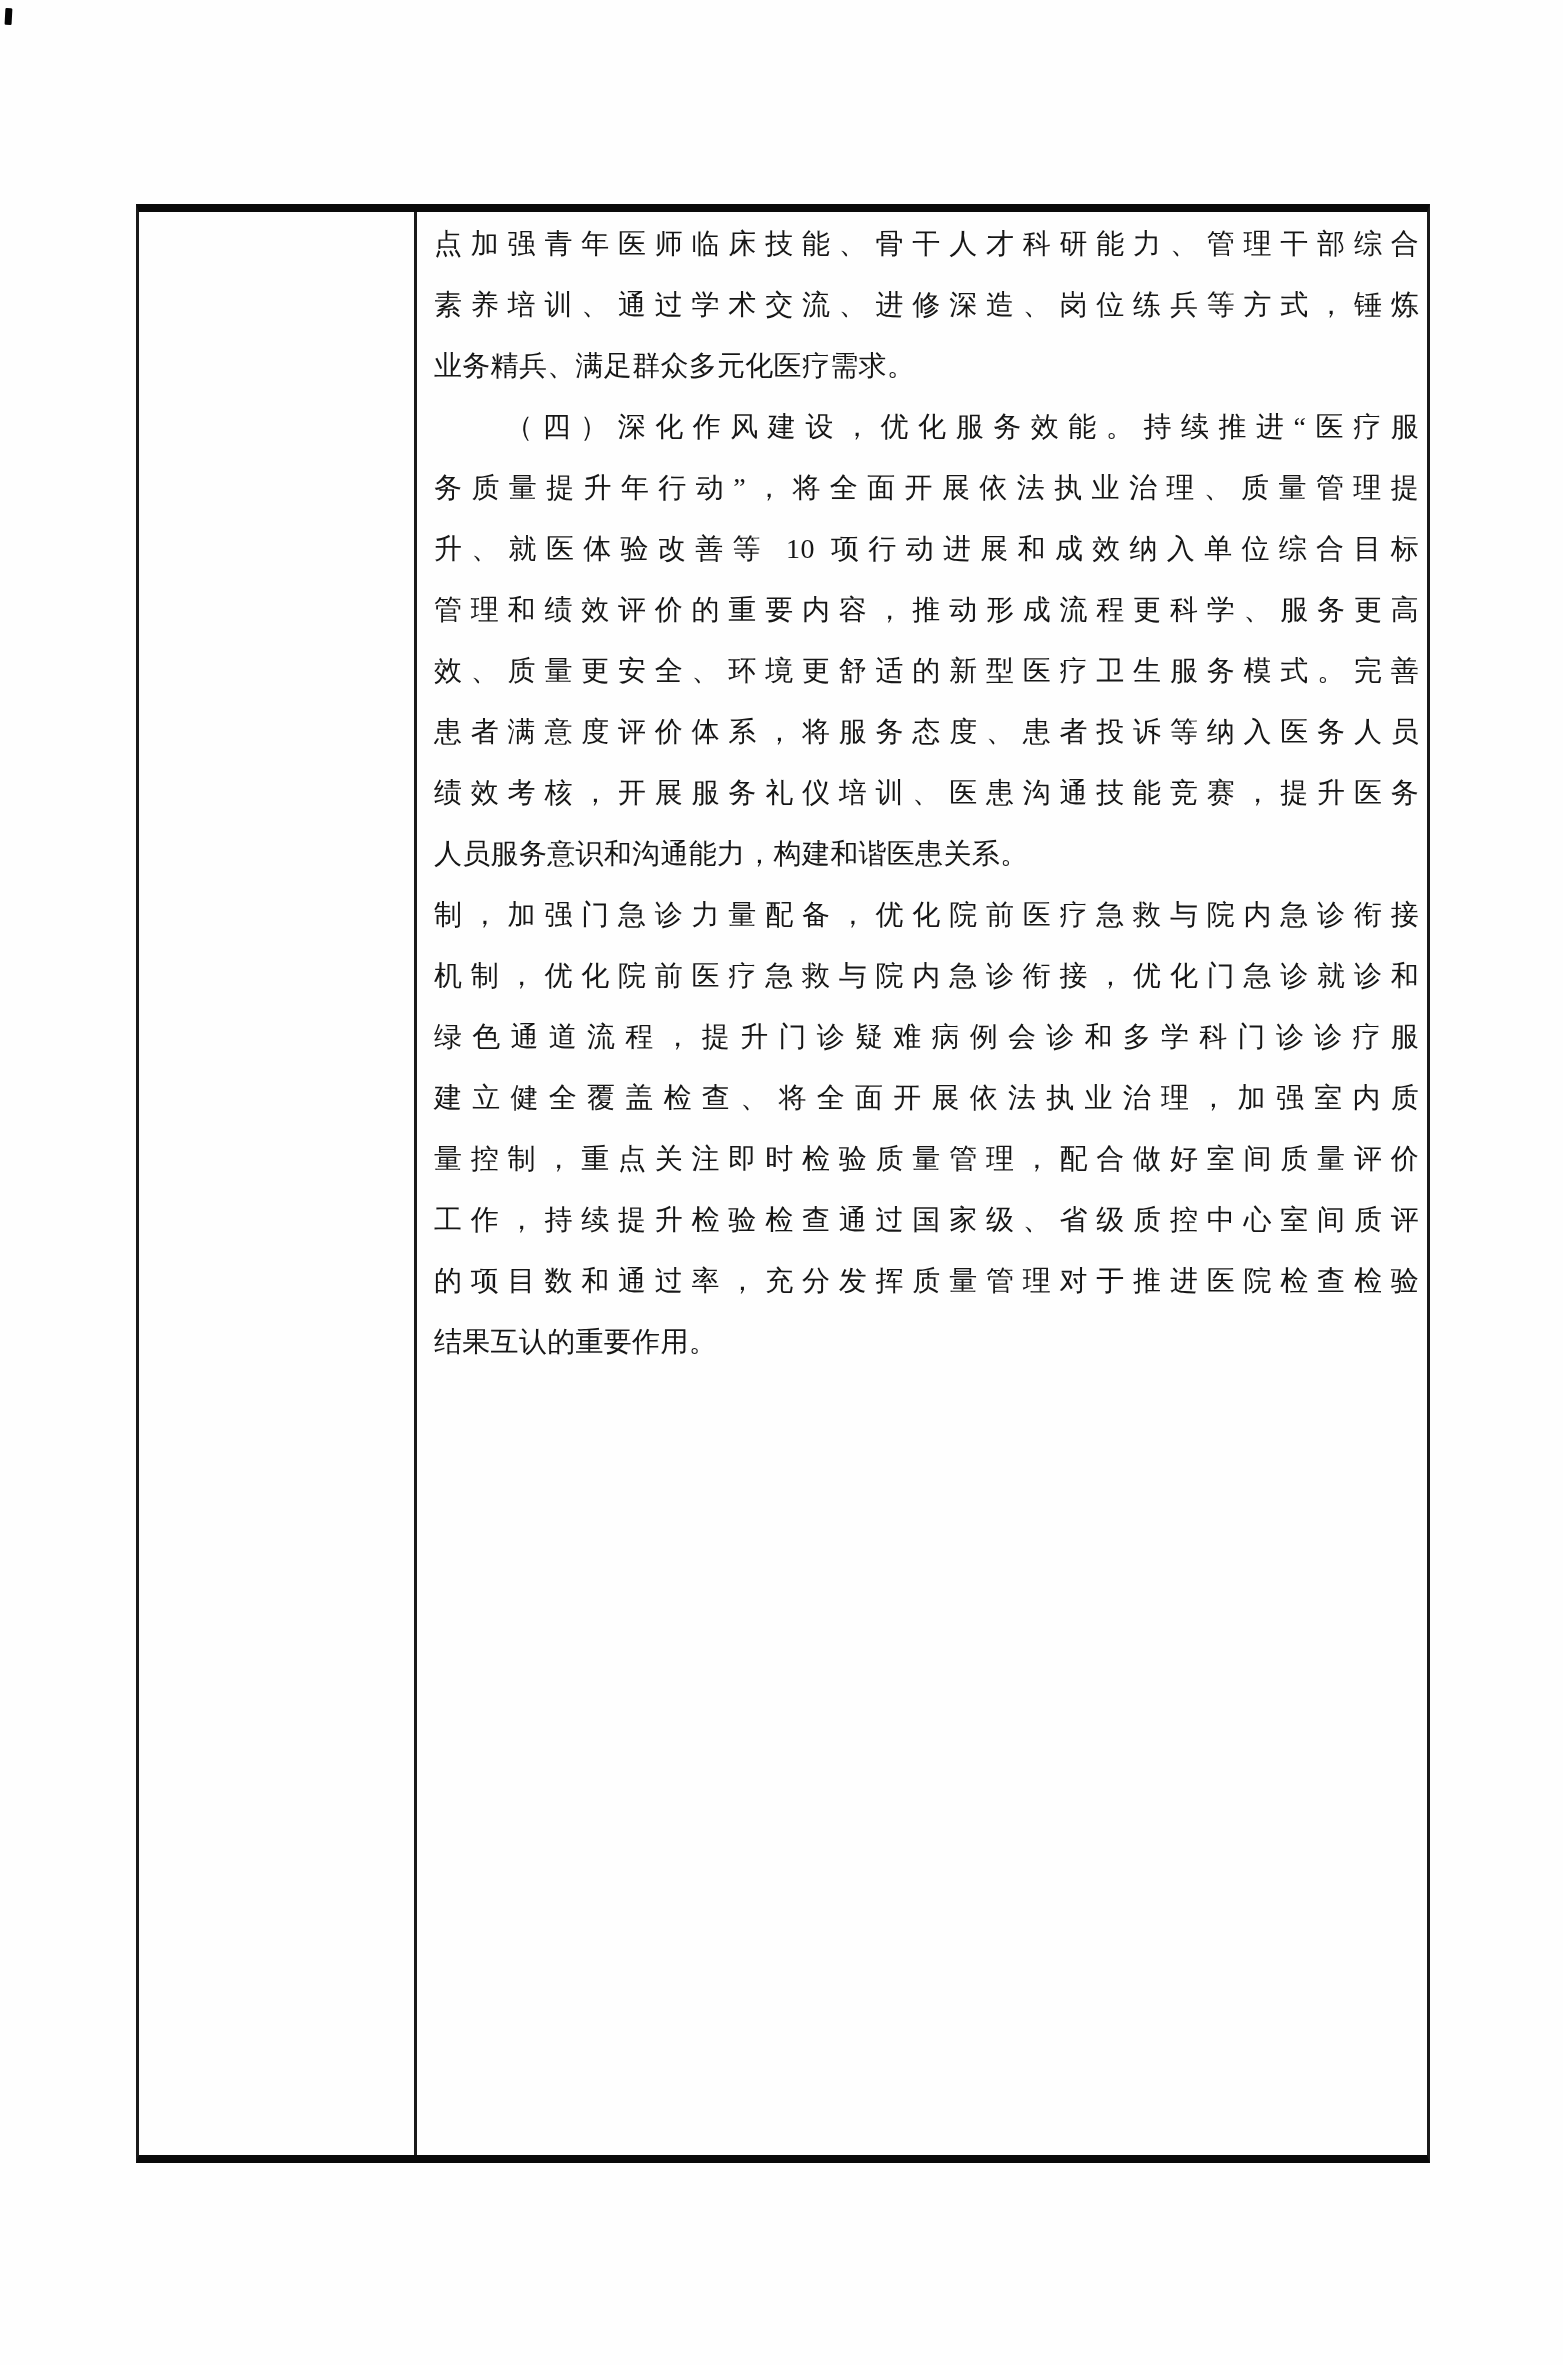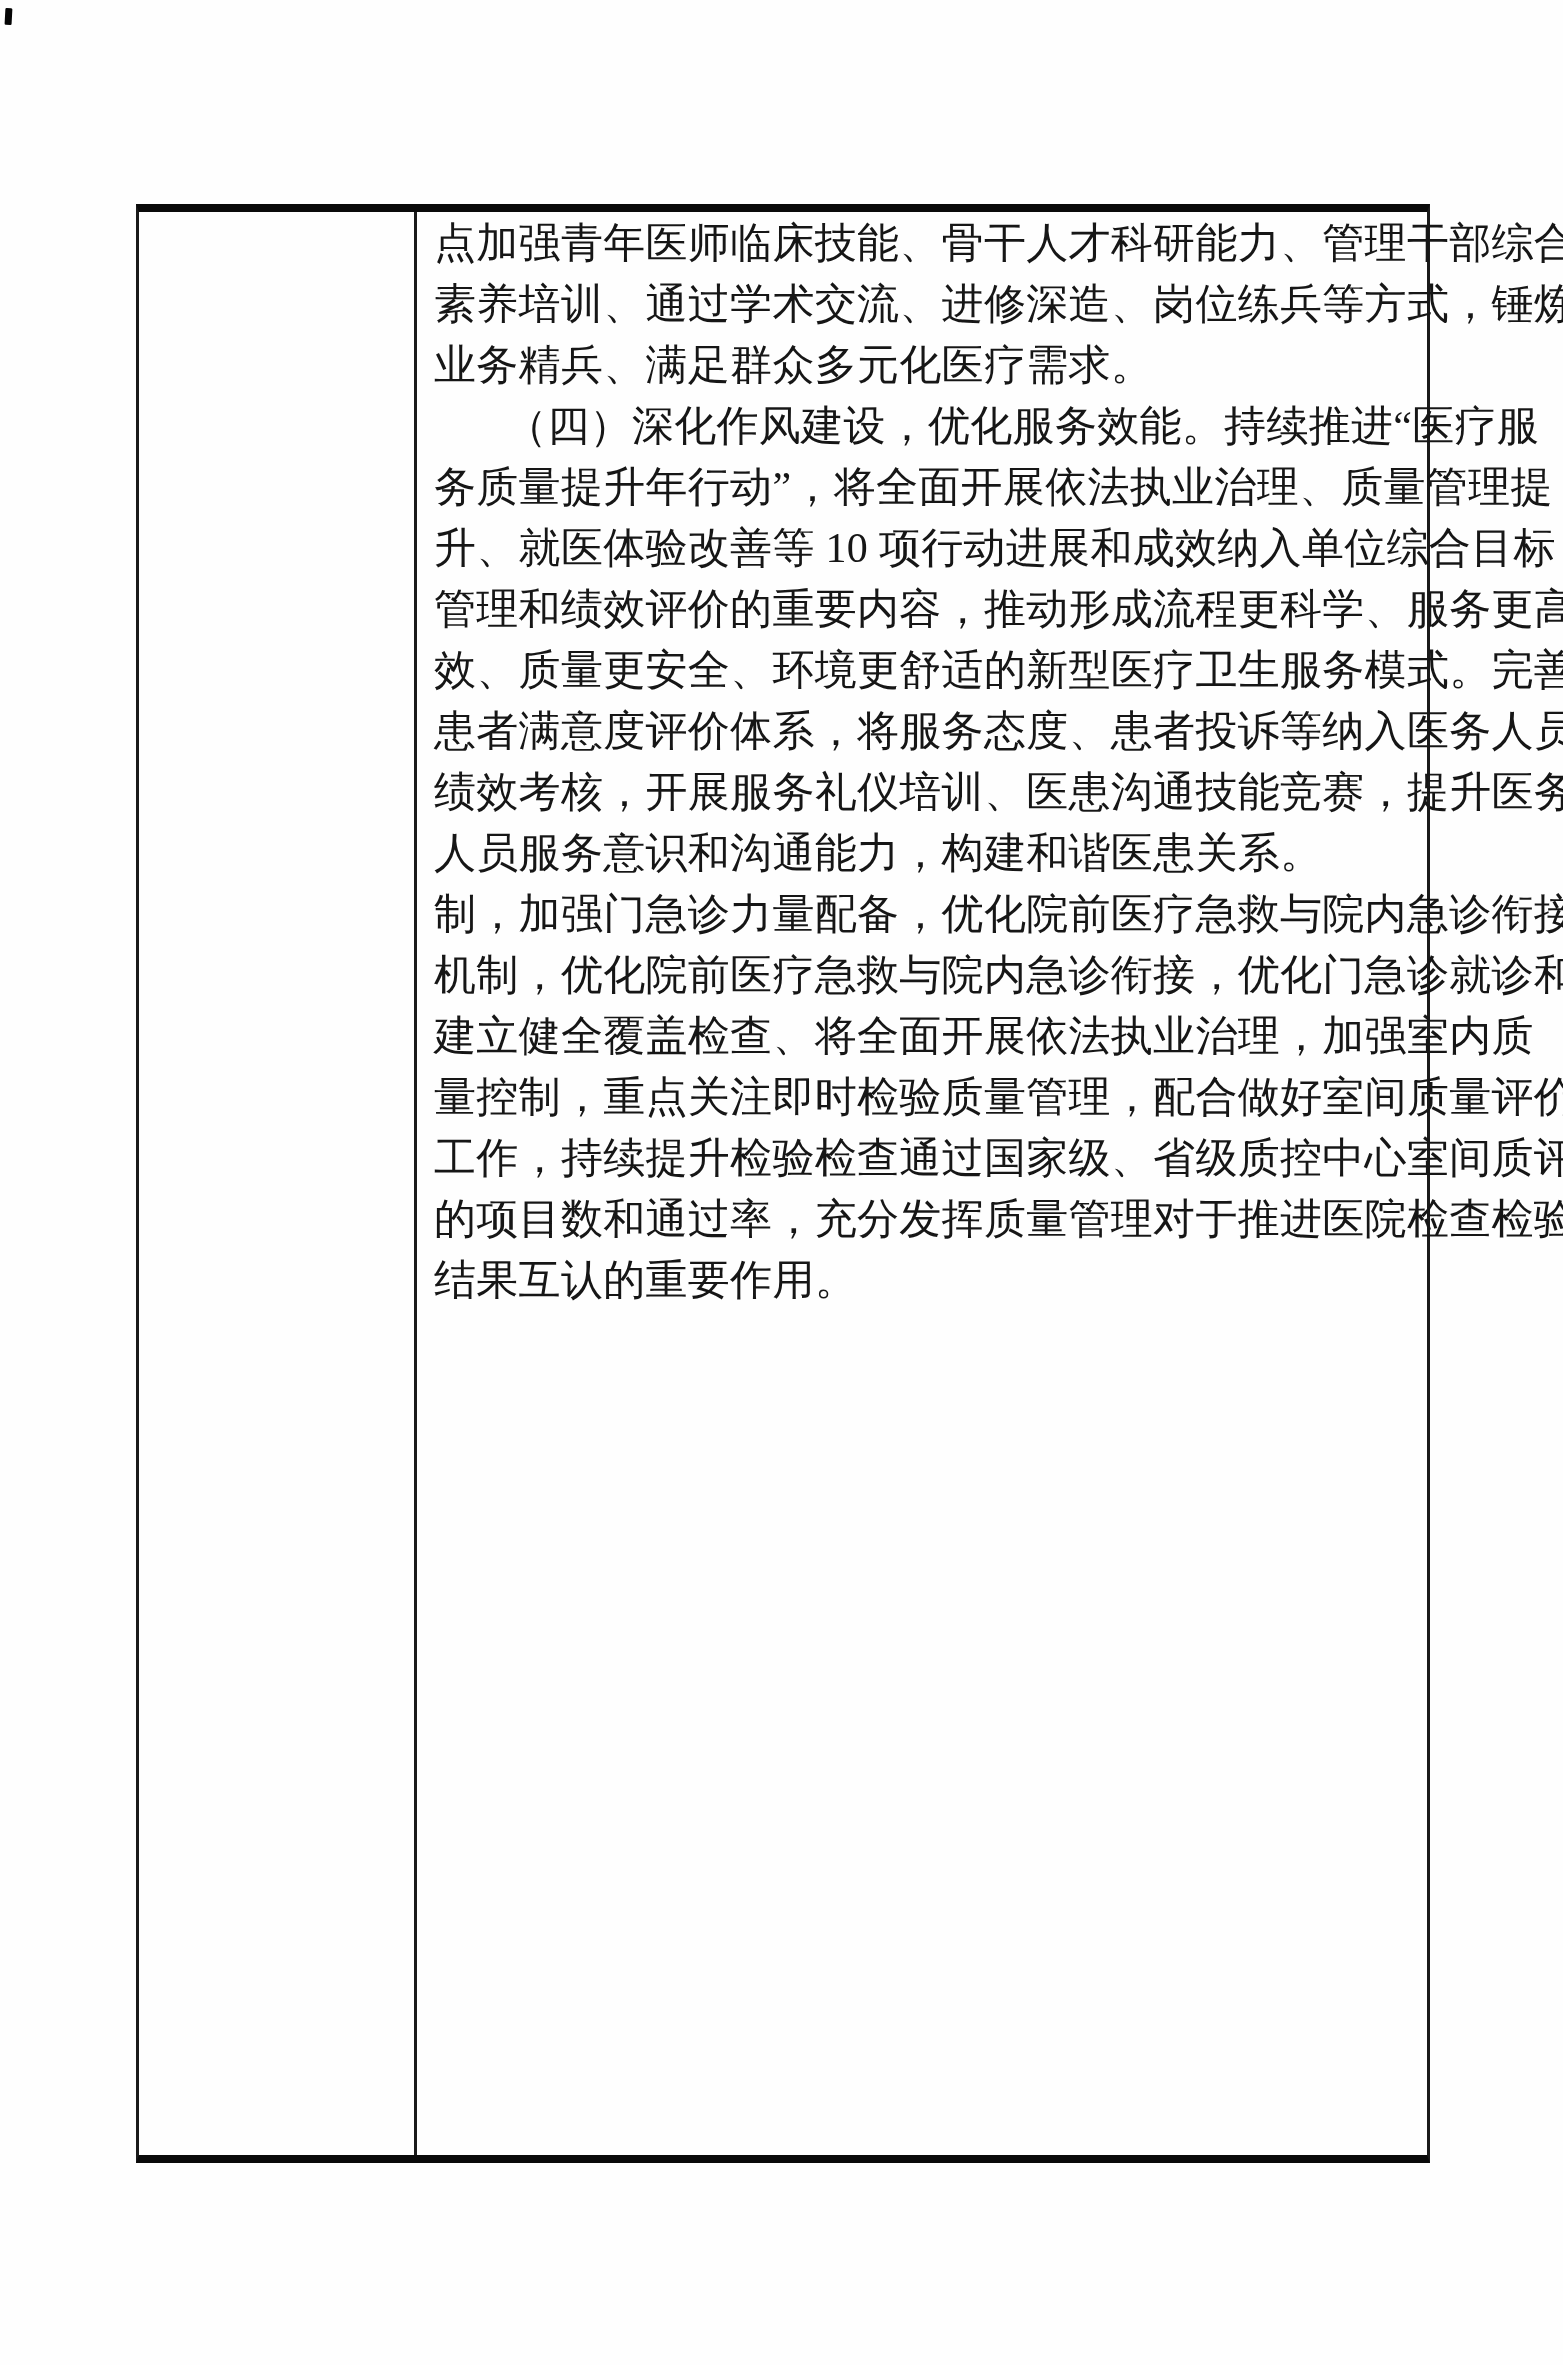--- a/index.html
+++ b/index.html
@@ -58,21 +58,21 @@
     top: 0;
     bottom: 0;
     right: 0;
   }
   .textblock {
     position: absolute;
     left: 434px;
     top: 213px;
     width: 985px;
     color: #161616;
-    font-size: 42px;
+    font-size: 28px;
   }
   .line {
     height: 61px;
     line-height: 61px;
     white-space: nowrap;
     letter-spacing: 0.3px;
   }
   .line.j {
     text-align: justify;
     text-align-last: justify;
@@ -100,19 +100,20 @@
   <div class="line j indent">（四）深化作风建设，优化服务效能。持续推进“医疗服</div>
   <div class="line j">务质量提升年行动”，将全面开展依法执业治理、质量管理提</div>
   <div class="line j">升、就医体验改善等 10 项行动进展和成效纳入单位综合目标</div>
   <div class="line j">管理和绩效评价的重要内容，推动形成流程更科学、服务更高</div>
   <div class="line j">效、质量更安全、环境更舒适的新型医疗卫生服务模式。完善</div>
   <div class="line j">患者满意度评价体系，将服务态度、患者投诉等纳入医务人员</div>
   <div class="line j">绩效考核，开展服务礼仪培训、医患沟通技能竞赛，提升医务</div>
   <div class="line">人员服务意识和沟通能力，构建和谐医患关系。</div>
   <div class="line j">制，加强门急诊力量配备，优化院前医疗急救与院内急诊衔接</div>
   <div class="line j">机制，优化院前医疗急救与院内急诊衔接，优化门急诊就诊和</div>
+  <div class="line j">绿色通道流程，提升门诊疑难病例会诊和多学科门诊诊疗服</div>
   <div class="line j">建立健全覆盖检查、将全面开展依法执业治理，加强室内质</div>
   <div class="line j">量控制，重点关注即时检验质量管理，配合做好室间质量评价</div>
   <div class="line j">工作，持续提升检验检查通过国家级、省级质控中心室间质评</div>
   <div class="line j">的项目数和通过率，充分发挥质量管理对于推进医院检查检验</div>
   <div class="line">结果互认的重要作用。</div>
 </div>
 
 
 </body></html>

